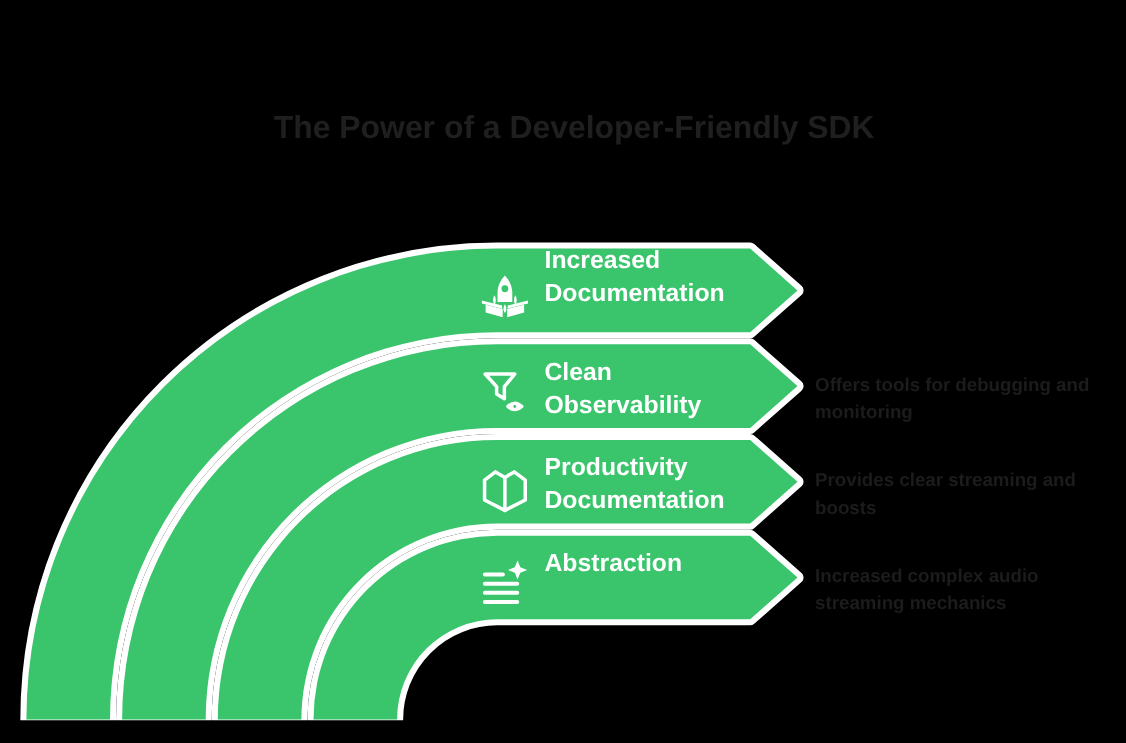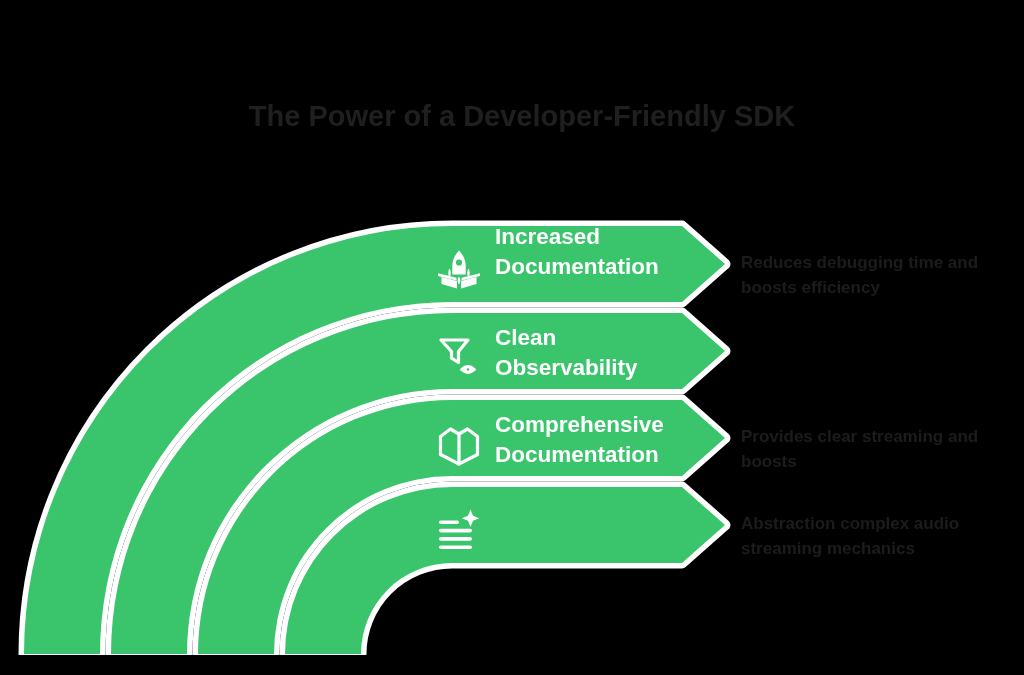--- a/index.html
+++ b/index.html
@@ -65,61 +65,62 @@
       <path fill="#fff" d="M2 26.2 L20.5 30.8 V33.6 L2 29 Z"></path>
       <path fill="#fff" d="M44 26.2 L25.5 30.8 V33.6 L44 29 Z"></path>
       <path fill="#fff" d="M5.5 30 L21 34 V41.5 L5.5 37 Z"></path>
       <path fill="#fff" d="M40.5 30 L25 34 V41.5 L40.5 37 Z"></path>
     </svg>
   </div>
   <div class="band-label" style="top:178px">
     <div>Increased</div>
     <div>Documentation</div>
   </div>
-  <div class="band-desc" style="top:206px">
-    <div>Reduces debugging time and</div>
-    <div>boosts efficiency</div>
-  </div>
 
   <div class="icon-box" style="top:290px">
     <svg width="46" height="46" viewBox="0 0 46 46">
       <path class="icon-stroke" stroke-width="3.2" d="M5 6 H32 L22.5 17.5 V28.5 L15.5 24.2 V17.5 Z"></path>
       <path class="icon-stroke" stroke-width="2.8" d="M25.5 35.5 Q32 29.5 38.5 35.5 Q32 41.5 25.5 35.5 Z"></path>
       <circle class="icon-stroke" stroke-width="2.6" cx="32" cy="35.5" r="2.6"></circle>
     </svg>
   </div>
   <div class="band-label" style="top:279px">
     <div>Clean</div>
     <div>Observability</div>
   </div>
+  <div class="band-desc" style="top:293px">
+    <div>Offers tools for debugging and</div>
+    <div>monitoring</div>
+  </div>
 
   <div class="icon-box" style="top:377px">
     <svg width="46" height="46" viewBox="0 0 46 46">
       <path class="icon-stroke" stroke-width="3.2" d="M4.5 15.5 L14.5 8 L23 13 L31.5 8 L41.5 15.5 V33.5 L23 43 L4.5 33.5 Z"></path>
       <path class="icon-stroke" stroke-width="3.2" d="M23 13 V43"></path>
     </svg>
   </div>
   <div class="band-label" style="top:366px">
-    <div>Comprehensive</div>
+    <div>Productivity</div>
     <div>Documentation</div>
   </div>
   <div class="band-desc" style="top:380px">
     <div>Provides clear streaming and</div>
     <div>boosts</div>
   </div>
 
   <div class="icon-box" style="top:464px">
     <svg width="46" height="46" viewBox="0 0 46 46">
       <rect x="3" y="12.5" width="20" height="3.6" rx="1.8" fill="#fff"></rect>
       <rect x="3" y="20.8" width="33" height="3.6" rx="1.8" fill="#fff"></rect>
       <rect x="3" y="29.1" width="33" height="3.6" rx="1.8" fill="#fff"></rect>
       <rect x="3" y="37.4" width="33" height="3.6" rx="1.8" fill="#fff"></rect>
       <path fill="#fff" d="M34.5 1.5 L37 7.7 L43.2 10.2 L37 12.7 L34.5 18.9 L32 12.7 L25.8 10.2 L32 7.7 Z"></path>
     </svg>
   </div>
   <div class="band-label" style="top:453px">
+    <div>Abstraction</div>
   </div>
   <div class="band-desc" style="top:467px">
-    <div>Abstraction complex audio</div>
+    <div>Increased complex audio</div>
     <div>streaming mechanics</div>
   </div>
 
 </div>
 
 </body></html>

